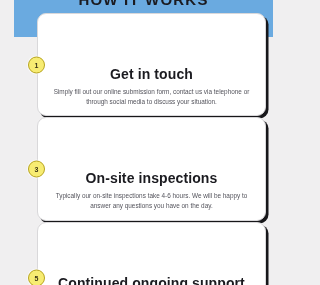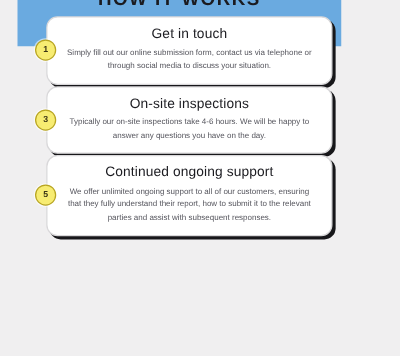--- a/index.html
+++ b/index.html
@@ -62,26 +62,27 @@
     background: #ffffff;
     border: 1px solid #d9d8da;
     border-radius: 9px;
     box-shadow: 2.5px 2.5px 0 0 #17171a;
     padding: 7px 13px 8px 13px;
     min-height: 46px;
   }
 
   .step-heading {
     text-align: center;
-    font-size: 11px;
-    font-weight: normal;
+    font-size: 14px;
+    font-weight: bold;
     color: #1b1b20;
     letter-spacing: 0.1px;
     line-height: 1.25;
     margin-bottom: 3px;
+    margin-top: 45px;
   }
 
   .step-body {
     text-align: center;
     font-size: 6.4px;
     line-height: 1.62;
     color: #54545c;
   }
 
   

